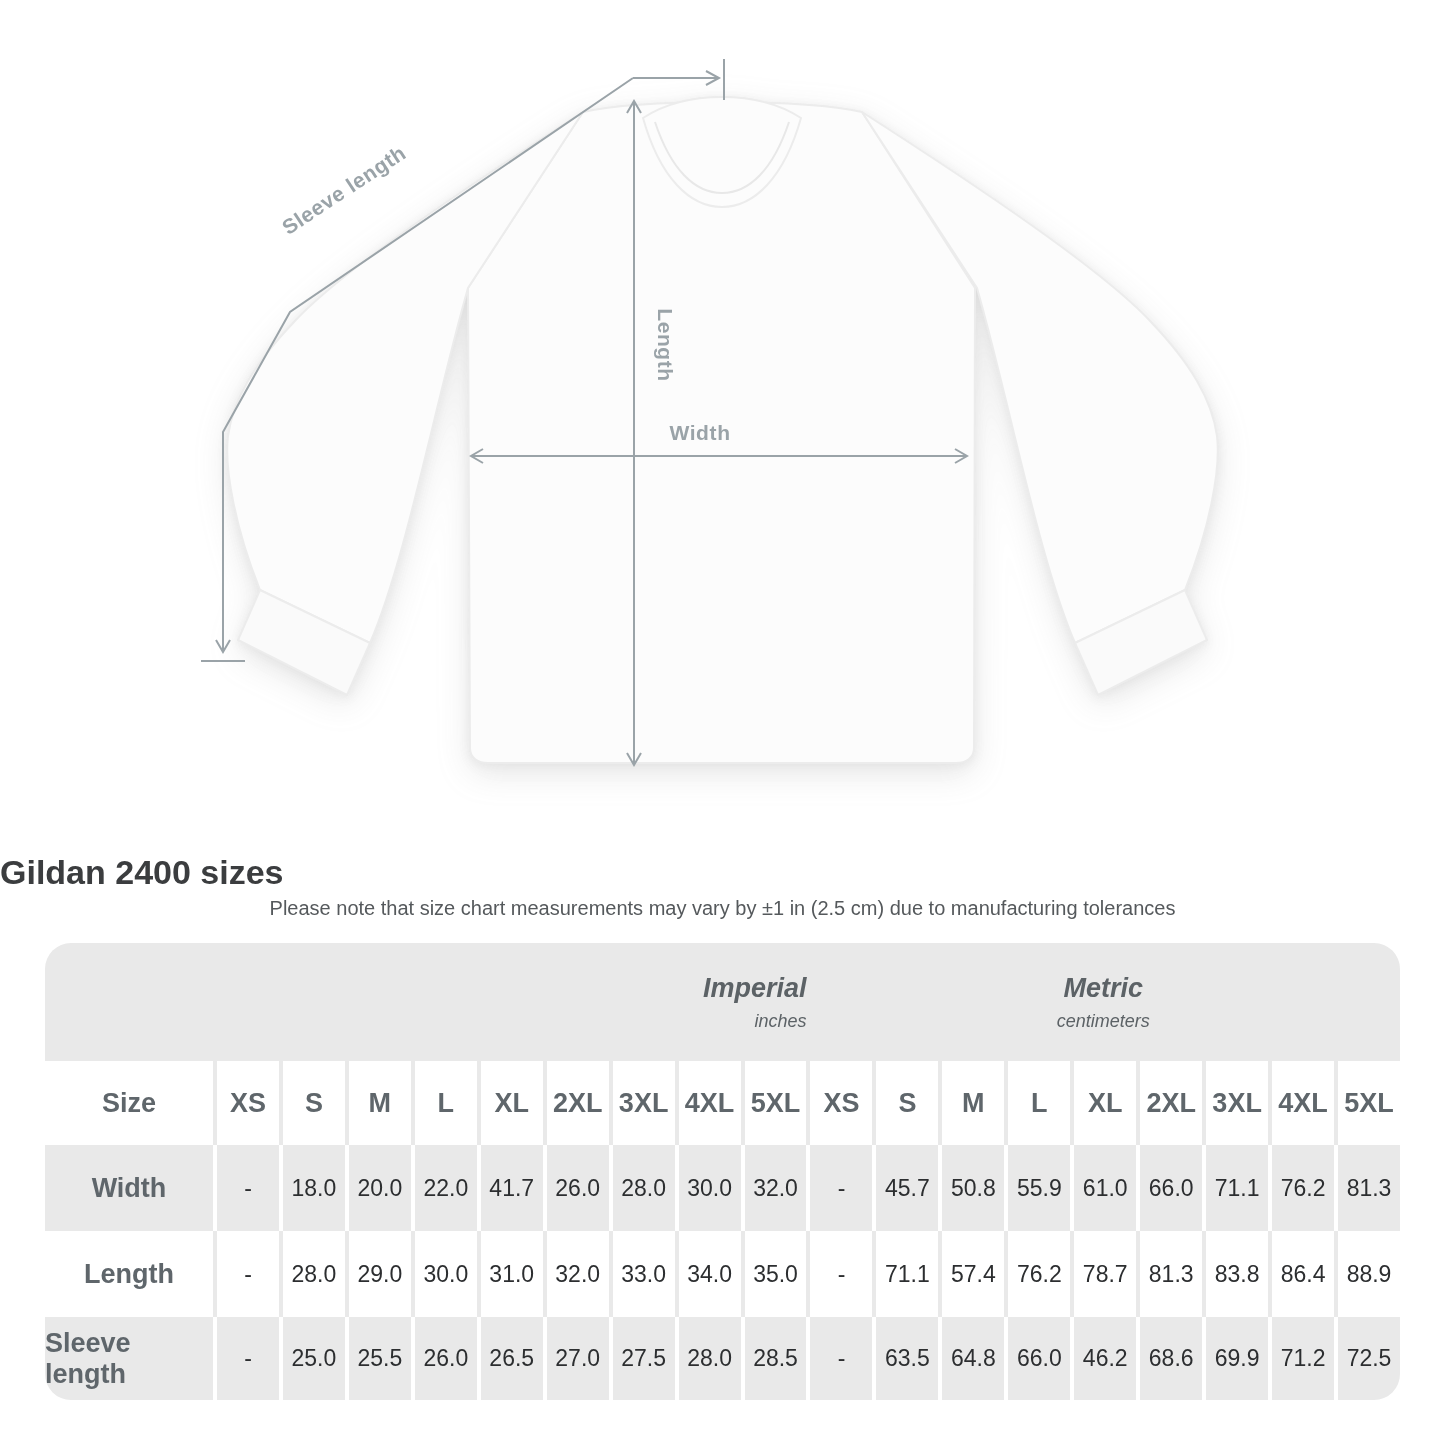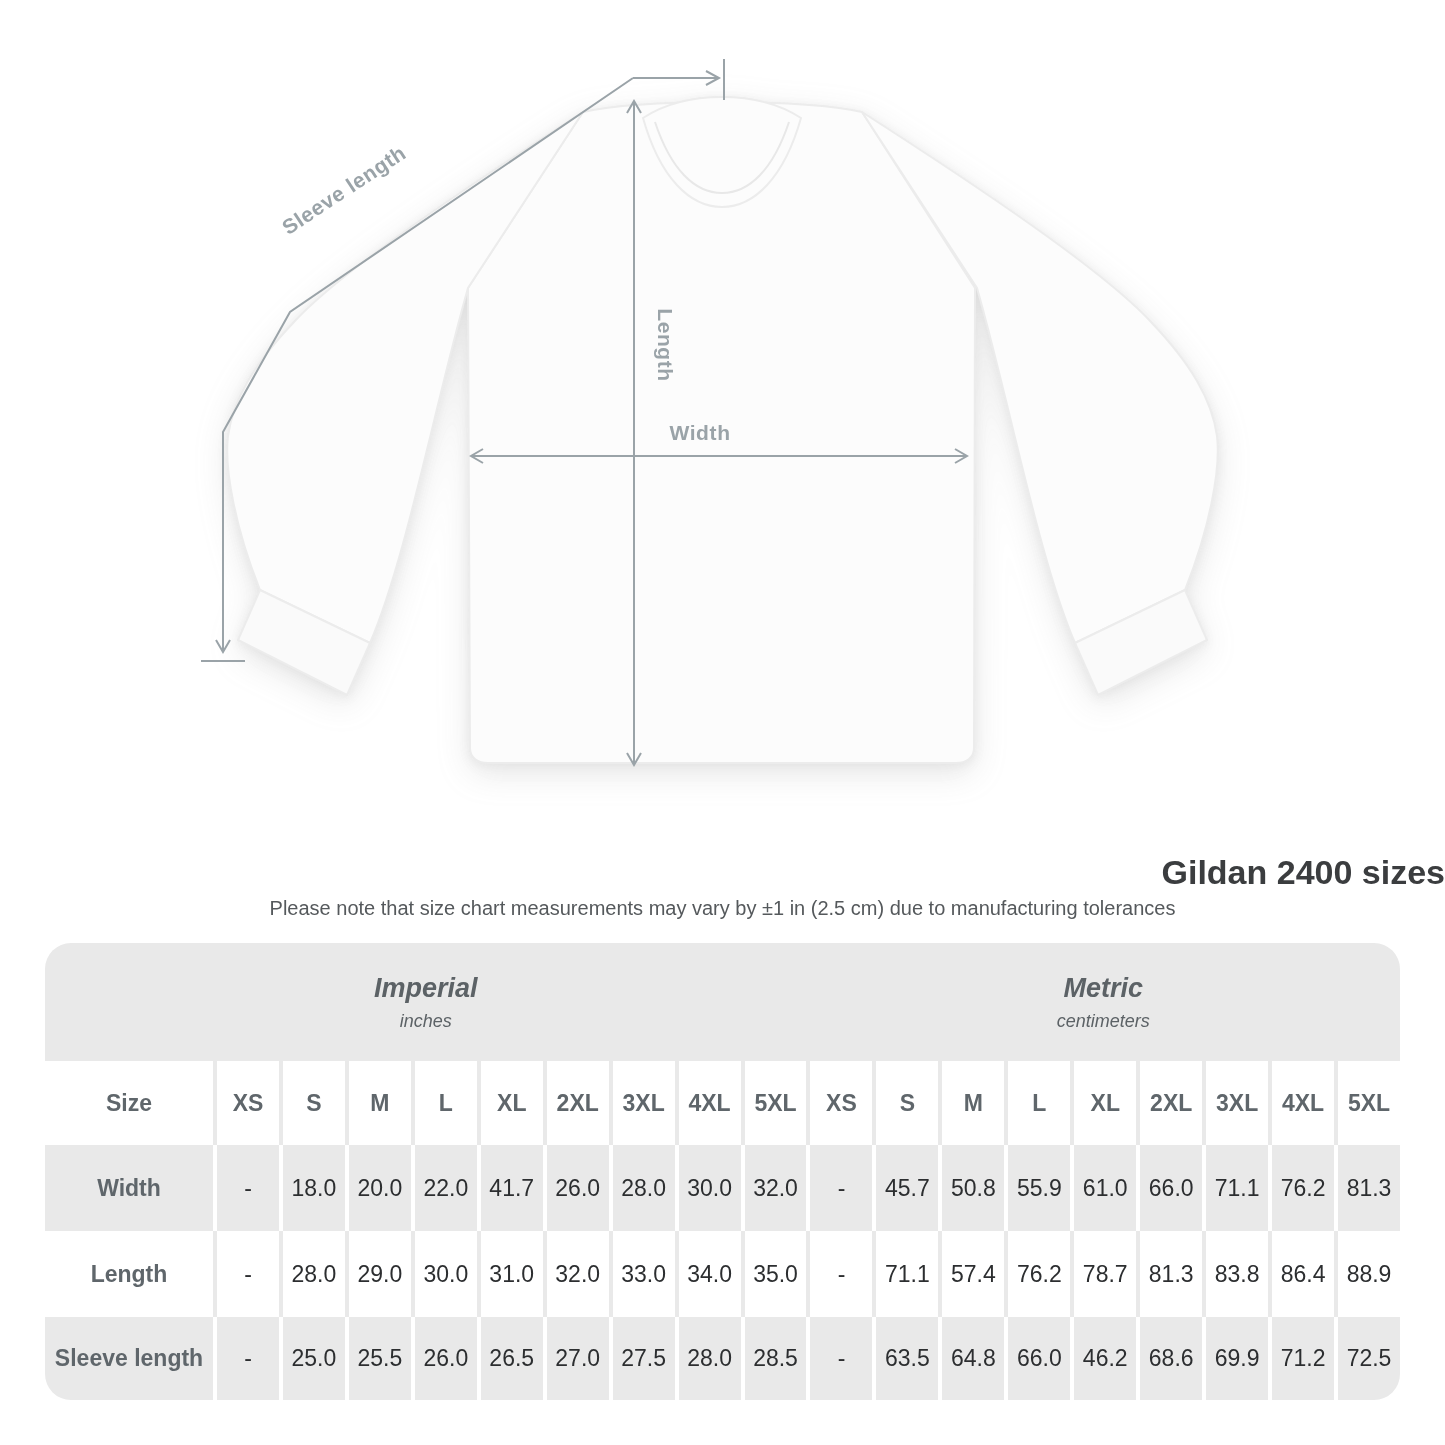--- a/index.html
+++ b/index.html
@@ -4,39 +4,39 @@
 <style>
   html,body{margin:0;padding:0;background:#fff;}
   .page{position:relative;width:1445px;height:1445px;background:#ffffff;overflow:hidden;
         font-family:"Liberation Sans",sans-serif;}
   
   .diagram{position:absolute;left:0;top:0;width:1445px;height:830px;}
   .shirt{filter:drop-shadow(0 10px 16px rgba(120,120,120,.16)) drop-shadow(0 2px 4px rgba(120,120,120,.10));}
   .dim-line{stroke:#9aa3a8;stroke-width:2;fill:none;}
   .dim-label{fill:#9aa3a8;font-weight:bold;font-size:21px;letter-spacing:.6px;}
   
-  .title{position:absolute;left:0;top:853px;width:100%;text-align:right;
+  .title{position:absolute;left:0;top:853px;width:100%;text-align:left;
          font-size:34px;font-weight:bold;color:#3b3d3f;}
   .subtitle{position:absolute;left:0;top:897px;width:100%;text-align:center;
             font-size:20px;color:#55595c;}
   
   .size-table{position:absolute;left:45px;top:943px;width:1355px;border-radius:26px;overflow:hidden;}
   .units{display:grid;grid-template-columns:168px repeat(18,1fr);background:#e9e9e9;height:118px;}
   .unit-group{display:flex;flex-direction:column;justify-content:center;align-items:center;gap:7px;}
-  .unit-group.g1{grid-column:1/11;}
+  .unit-group.g1{grid-column:1/11;align-items:flex-end;}
   .unit-group.g2{grid-column:11/20;}
   .unit-name{font-size:27px;font-weight:bold;font-style:italic;color:#5c6266;}
   .unit-sub{font-size:18px;font-style:italic;color:#5c6266;}
   .row{display:grid;grid-template-columns:168px repeat(18,1fr);column-gap:4px;}
   .row.white{background:#e9e9e9;}          
   .row.white .cell{background:#ffffff;}
   .row.gray{background:#ffffff;}           
   .row.gray .cell{background:#e9e9e9;}
   .cell{display:flex;align-items:center;justify-content:center;}
-  .head-cell,.label-cell{font-size:23px;font-weight:bold;color:#5f666b;}
+  .head-cell,.label-cell{font-size:27px;font-weight:bold;color:#5f666b;}
   .val-cell{font-size:23px;color:#2c2e30;}
 </style>
 </head>
 <body>
 
 <div class="page">
 
   <svg class="diagram" viewBox="0 0 1445 830" xmlns="http://www.w3.org/2000/svg">
 
     <g class="shirt">

